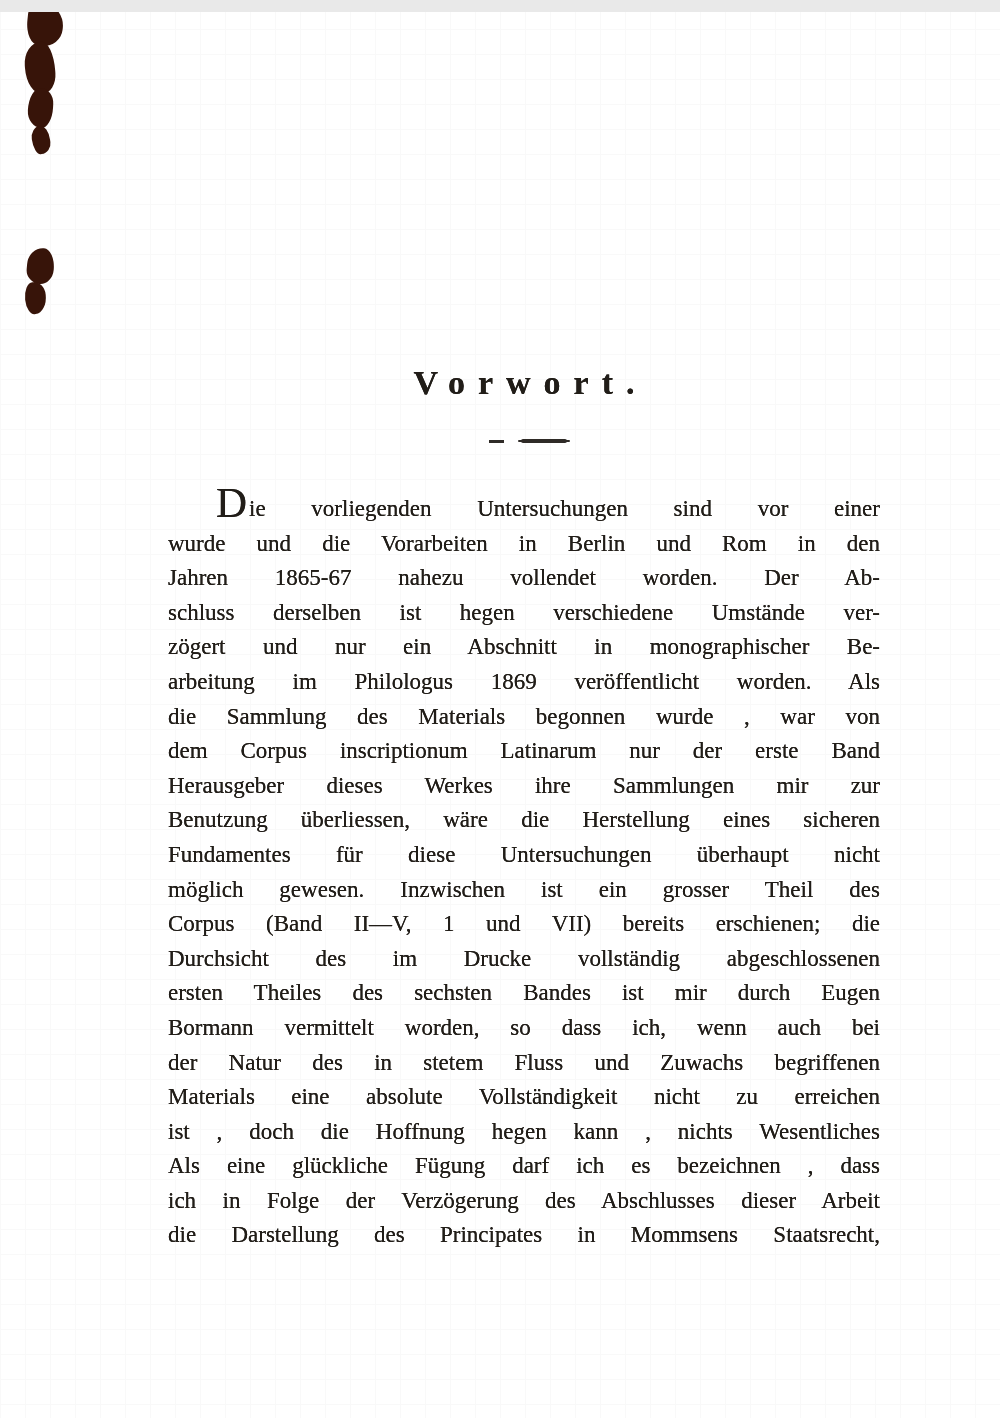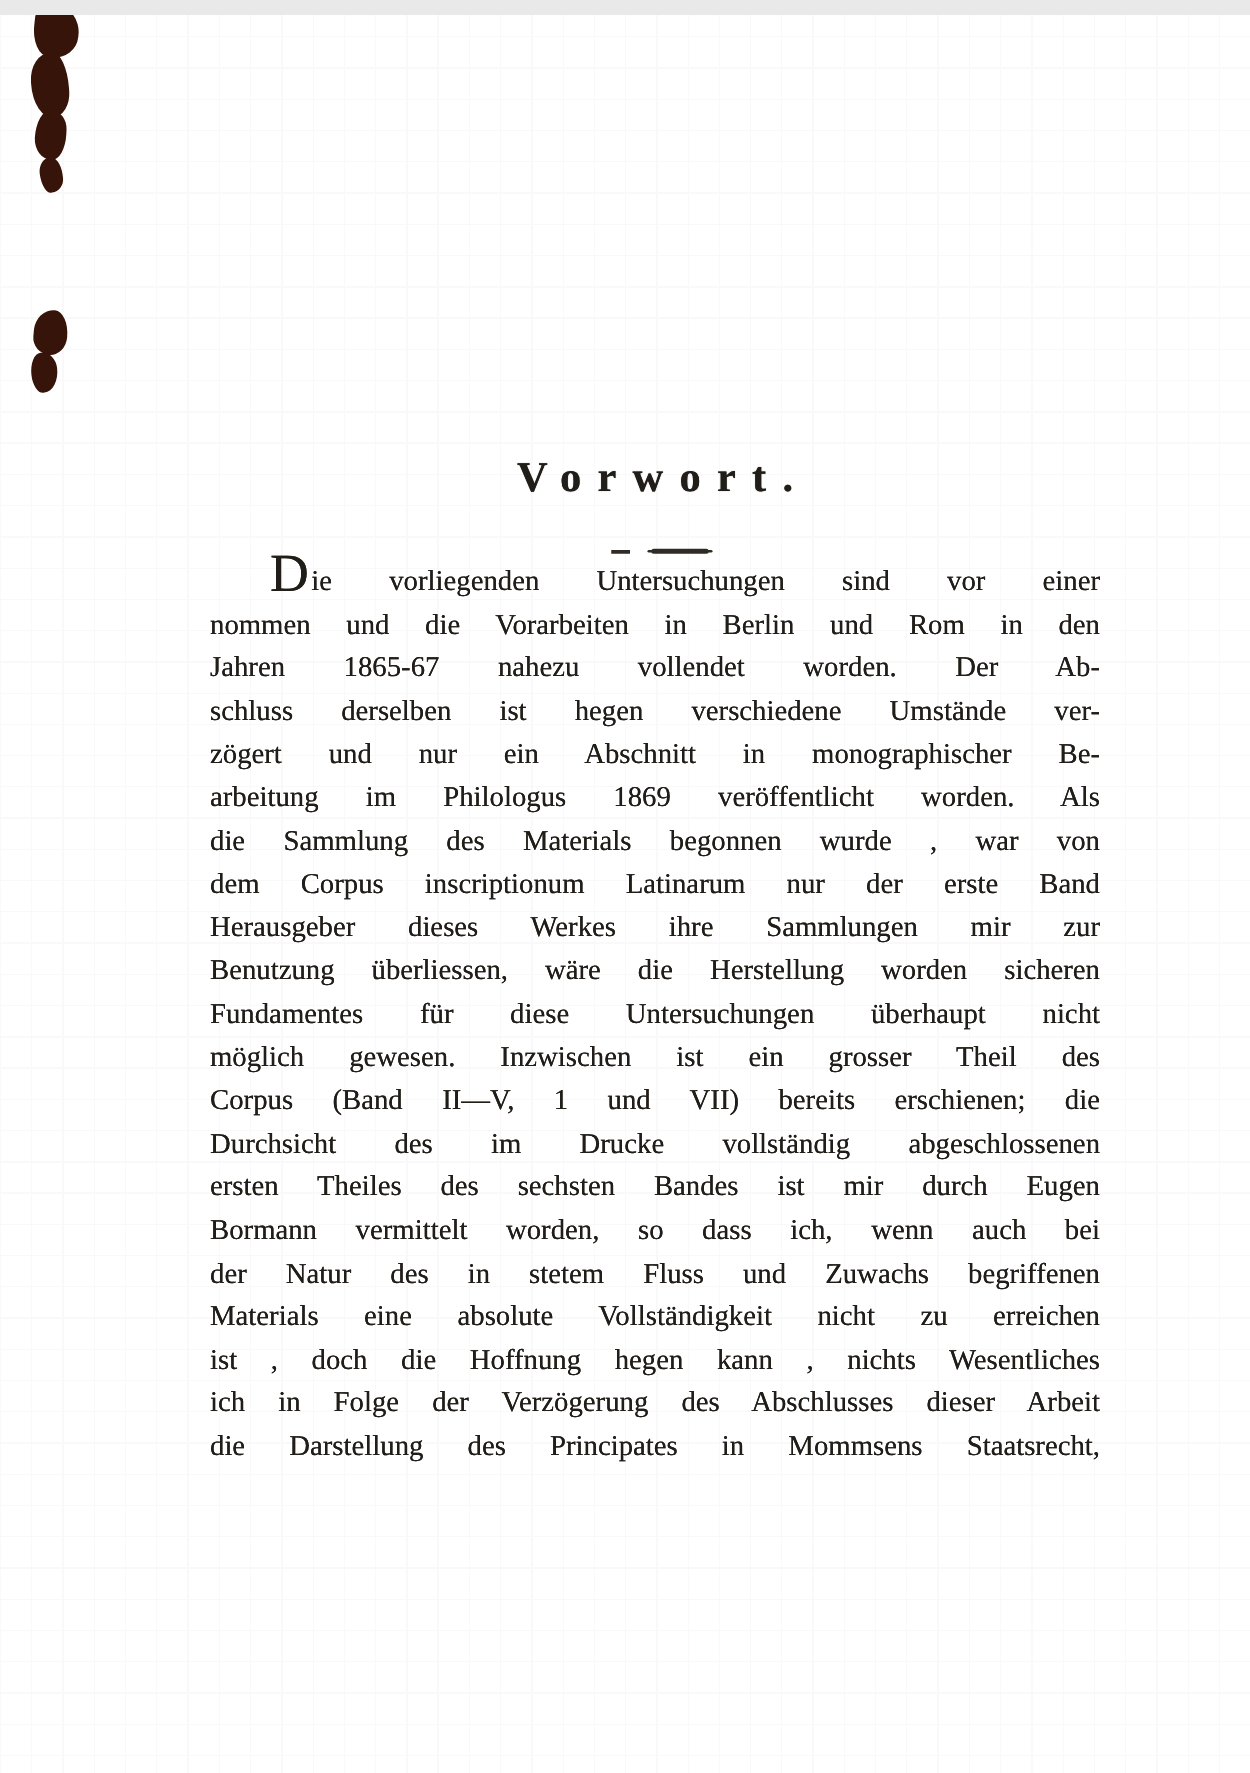--- a/index.html
+++ b/index.html
@@ -39,21 +39,21 @@
     position:absolute; top:427px; left:0; width:1000px;
     display:flex; justify-content:center; align-items:center; gap:17px;
     transform:translateX(28px);
   }
   .dash { background:#2f2b27; }
   .dash-short { width:15px; height:3px; }
   .dash-long  { width:46px; height:4px; border-radius:2px; box-shadow:-4px 0 0 -1px #2f2b27, 4px 0 0 -1px #2f2b27; }
 
   
   .body-text {
-    position:absolute; top:436px; left:168px; width:712px;
+    position:absolute; top:480px; left:168px; width:712px;
     font-size:23px; line-height:34.6px;
     text-shadow:0 0 0.5px currentColor;
     word-spacing:2px;
   }
   .line { text-align:justify; text-align-last:justify; height:34.6px; }
   .first-line { padding-left:48px; }
   .initial {
     font-size:43px; line-height:0;
     display:inline-block; transform:translateY(1px);
     margin-right:2px;
@@ -76,35 +76,36 @@
   <h1 class="title">Vorwort.</h1>
 
   <div class="ornament">
     <span class="dash dash-short"></span>
     <span class="dash dash-long"></span>
   </div>
 
   <div class="body-text">
     <div class="line first-line"><span class="initial">D</span><span>ie vorliegenden Untersuchungen sind vor einer</span></div>
 
-      <div class="line">nommen und die Vorarbeiten in Berlin und Rom in den</div>
+      <div class="line">wurde und die Vorarbeiten in Berlin und Rom in den</div>
       <div class="line">Jahren 1865-67 nahezu vollendet worden. Der Ab-</div>
       <div class="line">schluss derselben ist hegen verschiedene Umstände ver-</div>
       <div class="line">zögert und nur ein Abschnitt in monographischer Be-</div>
       <div class="line">arbeitung im Philologus 1869 veröffentlicht worden. Als</div>
       <div class="line">die Sammlung des Materials begonnen wurde , war von</div>
       <div class="line">dem Corpus inscriptionum Latinarum nur der erste Band</div>
       <div class="line">Herausgeber dieses Werkes ihre Sammlungen mir zur</div>
-      <div class="line">Benutzung überliessen, wäre die Herstellung worden sicheren</div>
+      <div class="line">Benutzung überliessen, wäre die Herstellung eines sicheren</div>
       <div class="line">Fundamentes für diese Untersuchungen überhaupt nicht</div>
       <div class="line">möglich gewesen. Inzwischen ist ein grosser Theil des</div>
       <div class="line">Corpus (Band II—V, 1 und VII) bereits erschienen; die</div>
       <div class="line">Durchsicht des im Drucke vollständig abgeschlossenen</div>
       <div class="line">ersten Theiles des sechsten Bandes ist mir durch Eugen</div>
       <div class="line">Bormann vermittelt worden, so dass ich, wenn auch bei</div>
       <div class="line">der Natur des in stetem Fluss und Zuwachs begriffenen</div>
       <div class="line">Materials eine absolute Vollständigkeit nicht zu erreichen</div>
       <div class="line">ist , doch die Hoffnung hegen kann , nichts Wesentliches</div>
+      <div class="line">Als eine glückliche Fügung darf ich es bezeichnen , dass</div>
       <div class="line">ich in Folge der Verzögerung des Abschlusses dieser Arbeit</div>
       <div class="line">die Darstellung des Principates in Mommsens Staatsrecht,</div>
     </div>
 
 </div>
 
 </body></html>

